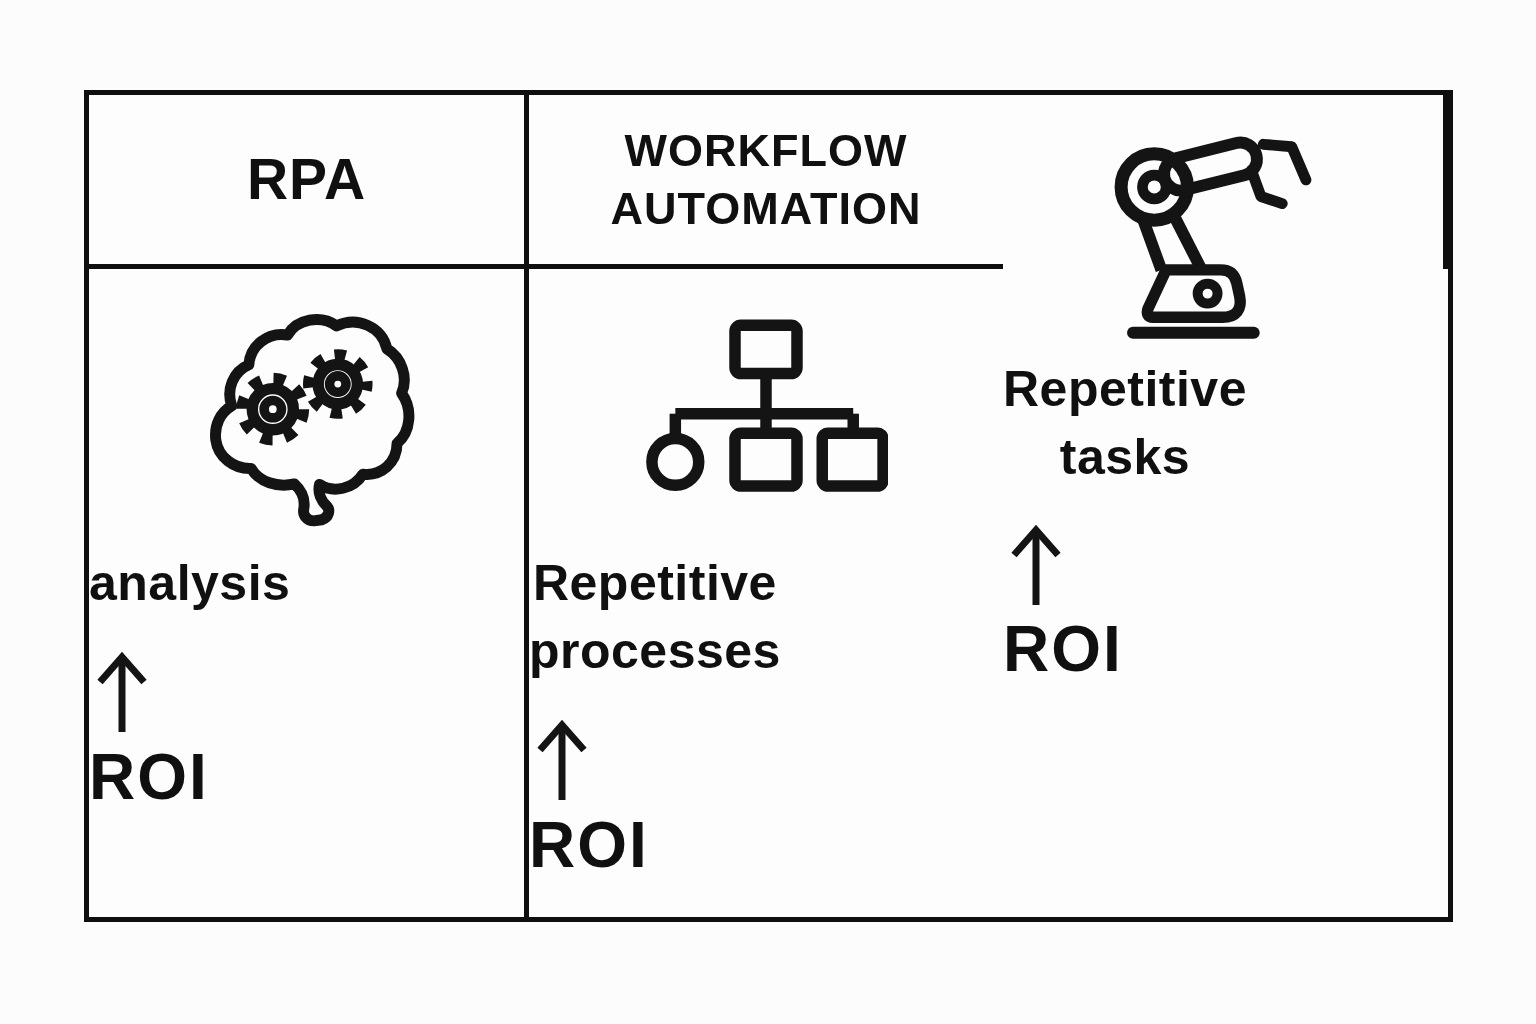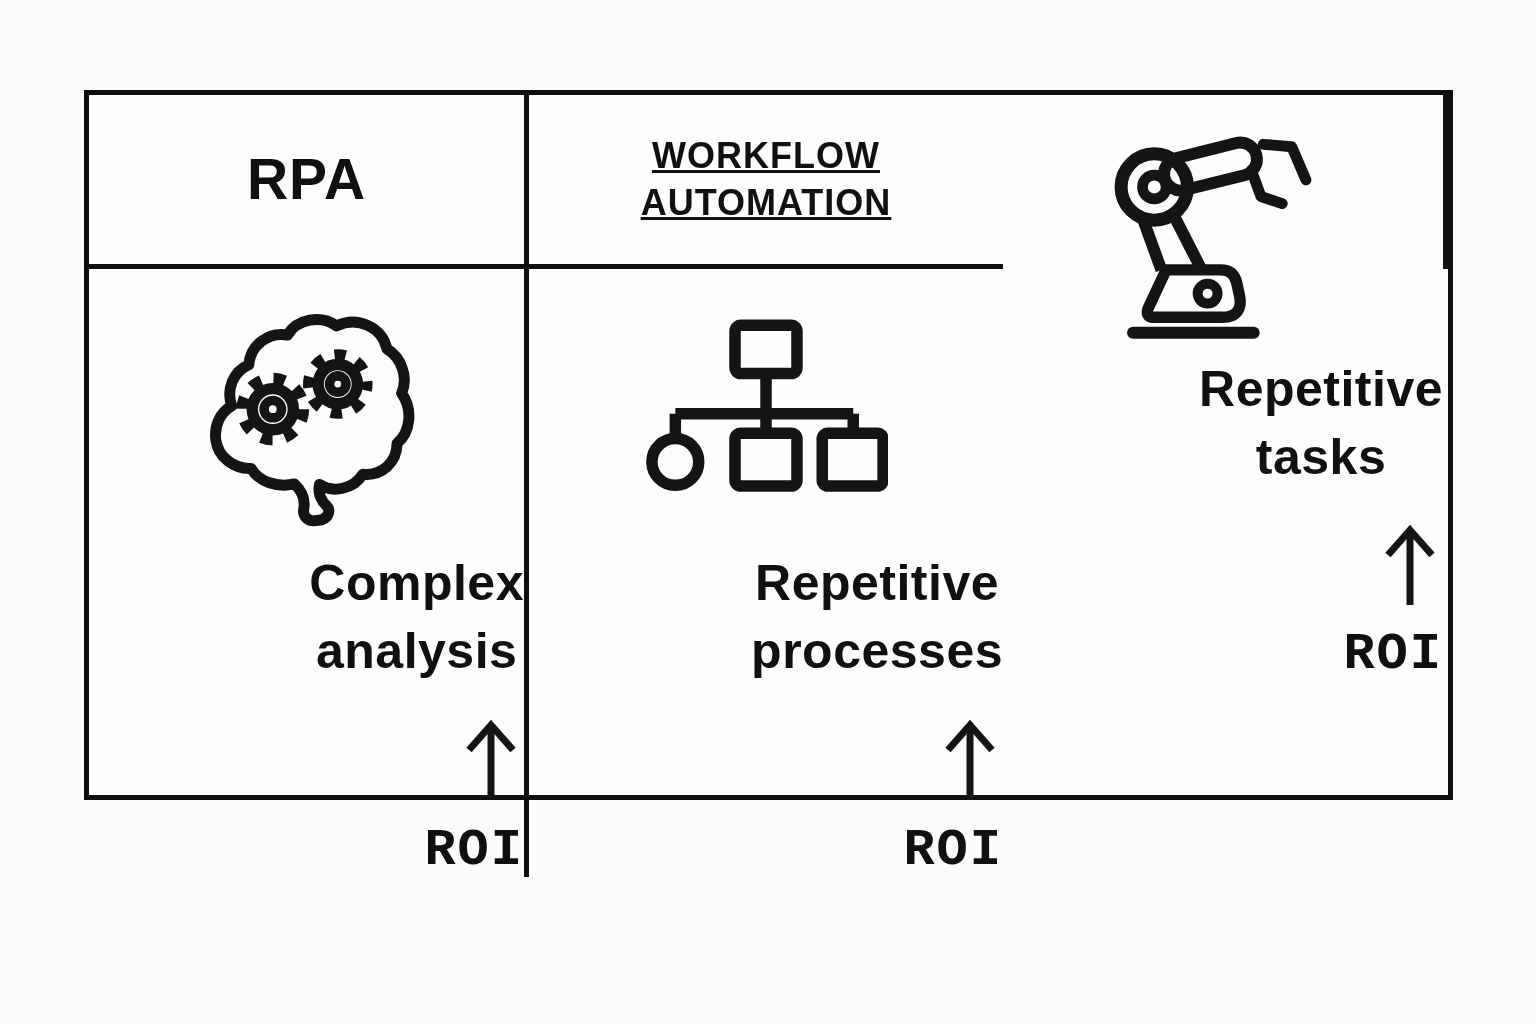--- a/index.html
+++ b/index.html
@@ -7,68 +7,67 @@
   body {
     background:#fcfcfc;
     color:#101010;
     font-family:"Liberation Sans", sans-serif;
     position:relative;
     overflow:hidden;
   }
   .table {
     position:absolute;
     left:84px; top:90px;
-    width:1369px; height:710px;
+    width:1369px; height:832px;
     border:5px solid #0f0f0f;
     background:#fdfdfd;
     display:grid;
     grid-template-columns:440px 474px 1fr;
     grid-template-rows:174px 1fr;
   }
   .cell { border-right:5px solid #0f0f0f; }
   .cell.last { border-right:none; }
   .hcell {
     border-bottom:5px solid #0f0f0f;
     display:flex; flex-direction:column;
     align-items:center; justify-content:center;
     text-align:center;
     font-weight:bold;
     font-size:57px;
     letter-spacing:1px;
     line-height:1.1;
   }
-  .hcell.two-line { font-size:36px; line-height:1.28; letter-spacing:1px;text-decoration:underline; }
+  .hcell.two-line { font-size:45px; line-height:1.28; letter-spacing:1px; }
   .hline { display:block; }
   .bcell {
     display:flex; flex-direction:column;
-    align-items:flex-end;
+    align-items:flex-start;
     padding-top:28px;
   }
   .iconbox {
     height:238px; width:100%;
     display:flex; align-items:center; justify-content:center;
   }
   .iconbox svg { display:block; }
   .label {
     margin-top:14px;
     font-size:50px;
     font-weight:bold;
     line-height:1.36;
     text-align:center;
     letter-spacing:0.5px;
   }
   .lline { display:block; }
   .arrowbox { margin-top:30px; height:88px; display:flex; align-items:center; justify-content:center; }
   .roi {
-    margin-top:22px;
-    font-size:52px;
+    margin-top:10px;
+    font-size:64px;
     font-weight:bold;
     letter-spacing:2px;
     line-height:1;
-    font-family:Liberation Mono, monospace;
   }
   svg .st { stroke:#141414; fill:none; }
 </style>
 </head>
 <body>
 
 <div class="table">
 
   <div class="cell hcell">
     <span class="hline">RPA</span>
@@ -120,21 +119,20 @@
           C 60.5,91.3 59.5,94.5 56.5,95.5 Z"></path>
         <circle class="st" cx="35" cy="47" r="13.2" stroke-width="5.5" stroke-dasharray="5 5.4"></circle>
         <circle class="st" cx="35" cy="47" r="9" stroke-width="5"></circle>
         <circle class="st" cx="35" cy="47" r="3.8" stroke-width="4.2"></circle>
         <circle class="st" cx="63.5" cy="36" r="12.5" stroke-width="5.5" stroke-dasharray="4.8 5.1" stroke-dashoffset="2"></circle>
         <circle class="st" cx="63.5" cy="36" r="8.6" stroke-width="5"></circle>
         <circle class="st" cx="63.5" cy="36" r="3.6" stroke-width="4.2"></circle>
       </svg>
     </div>
     <div class="label">
-      <span class="lline">Complex</span>
       <span class="lline">analysis</span>
     </div>
     <div class="arrowbox">
       <svg width="66" height="86" viewBox="0 0 66 86">
         <path class="st" d="M 33,84 V 12" stroke-width="7"></path>
         <path class="st" d="M 11,34 L 33,9 L 55,34" stroke-width="7" stroke-linejoin="miter"></path>
       </svg>
     </div>
     <div class="roi">ROI</div>
   </div>

